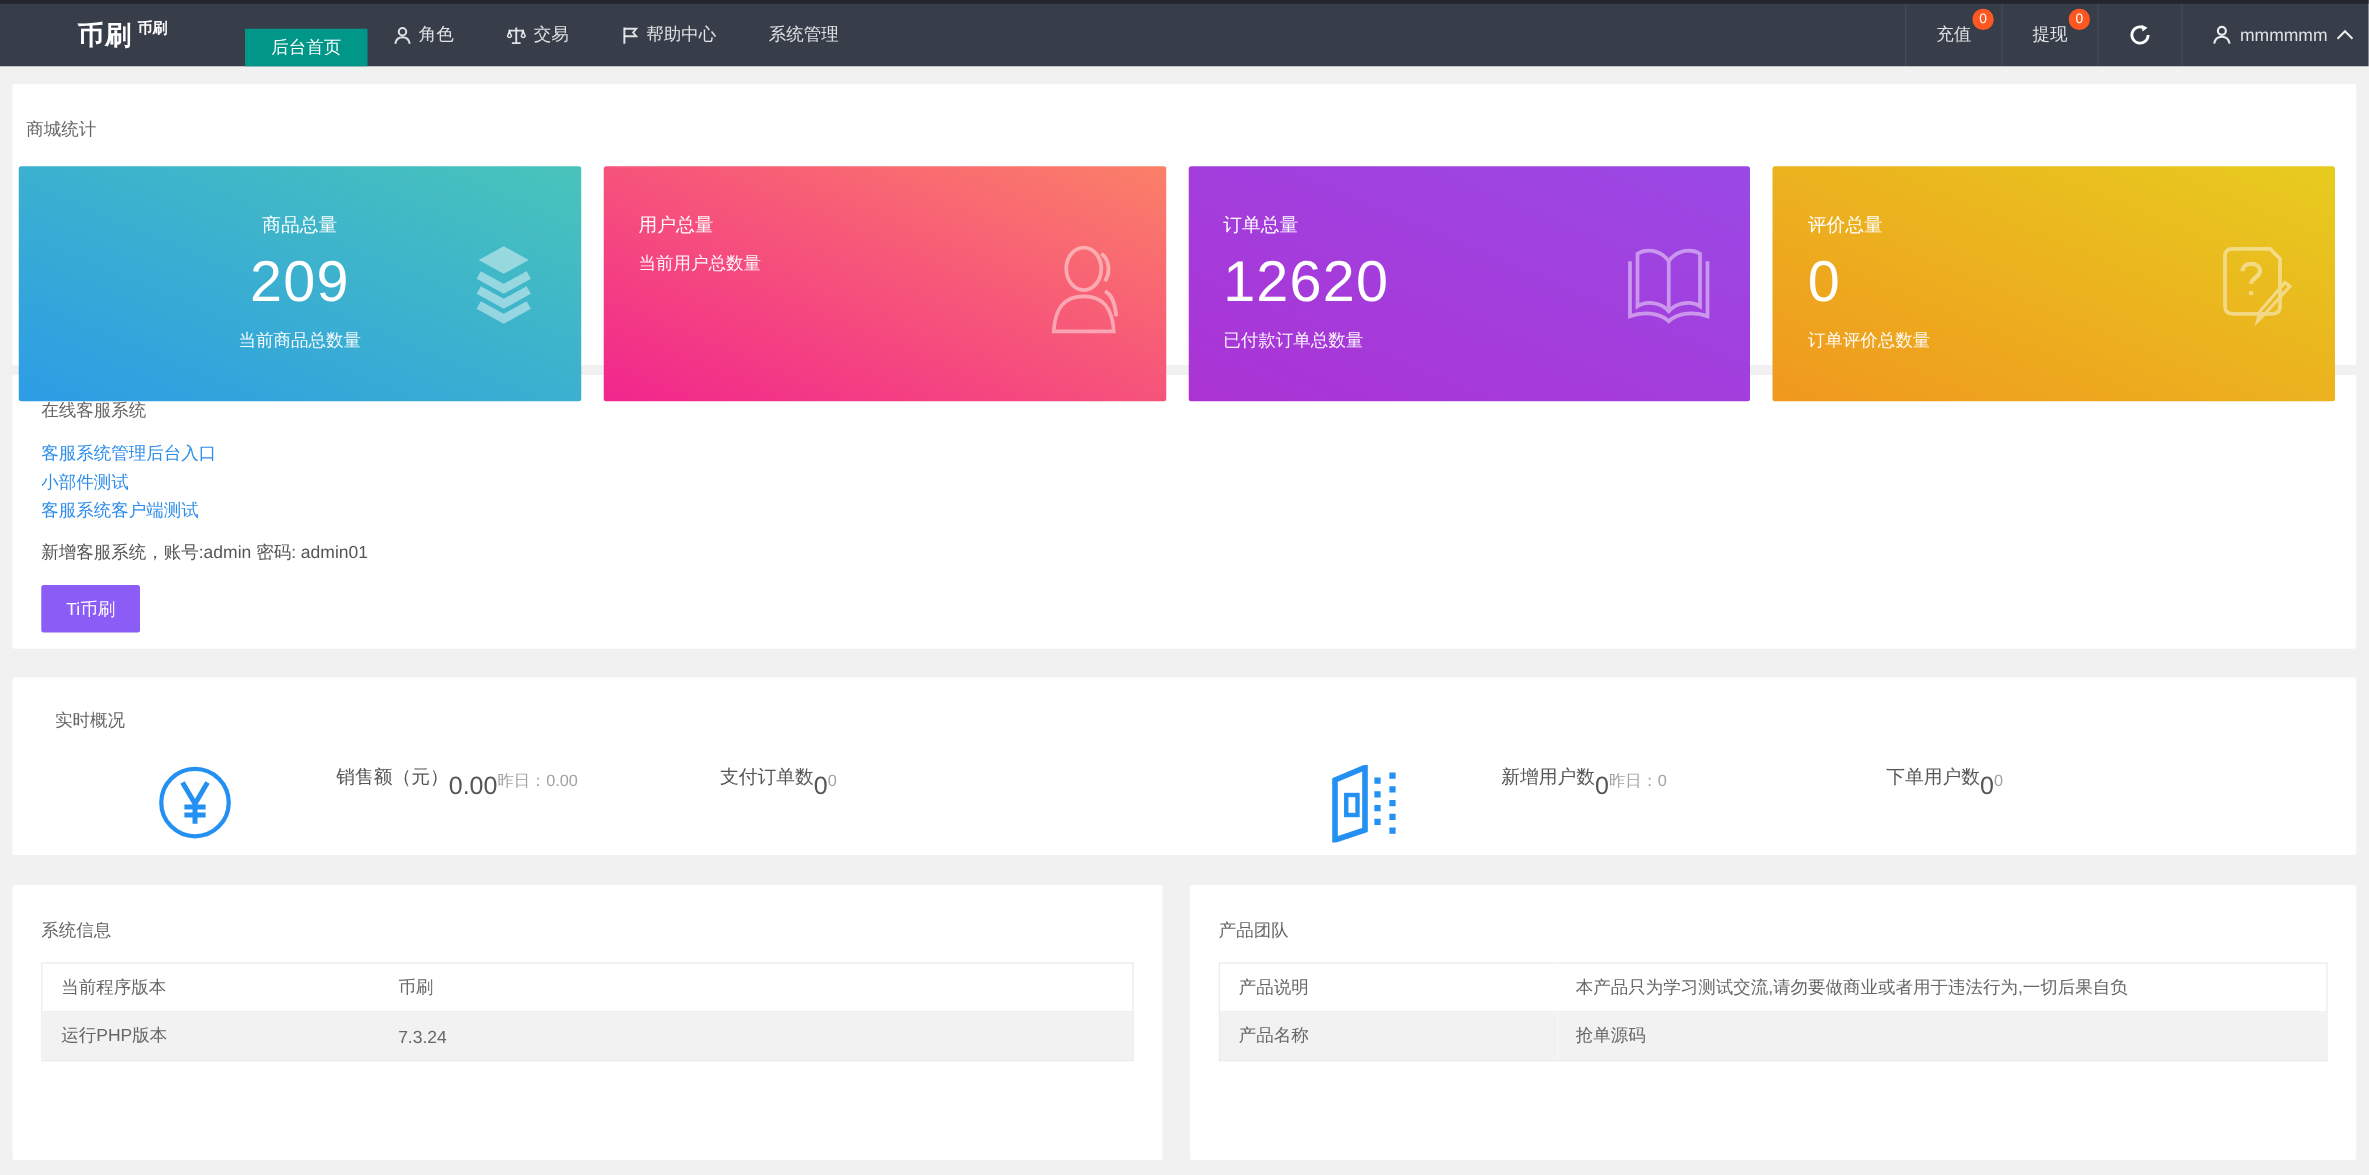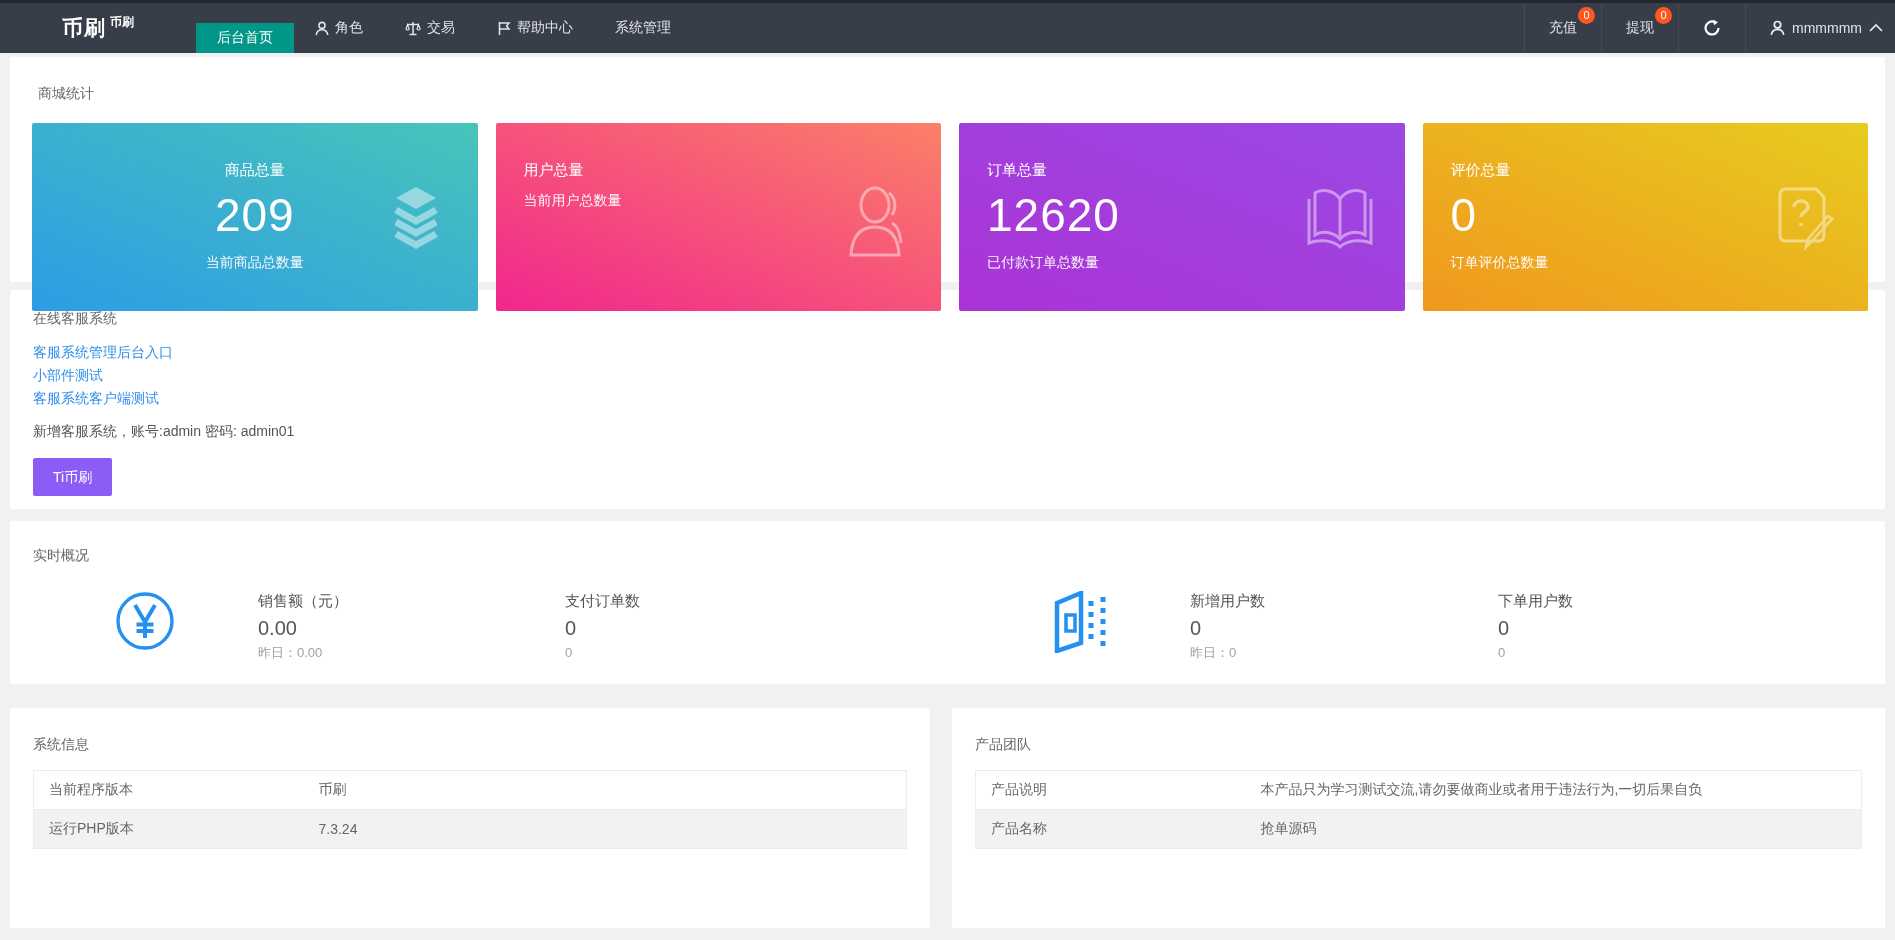--- a/index.html
+++ b/index.html
@@ -32,21 +32,21 @@
     background:#ff5722; color:#fff; font-size:11px; line-height:17px; text-align:center; padding:0 4px;
   }
   .user-box { display:flex; align-items:center; gap:7px; }
 
   
   .page { padding:0 10px; }
   .panel { background:#fff; border-radius:2px; }
   .panel-title { font-size:14px; color:#666; }
 
   
-  .panel-mall { margin-top:4px; padding:28px 17px 26px 22px; height:225px; }
+  .panel-mall { margin-top:14px; padding:28px 17px 26px 5px; height:225px; }
   .panel-mall .panel-title { padding-left:6px; }
   .cards-row { display:flex; gap:18px; margin-top:20px; }
   .stat-card {
     position:relative; flex:1 1 0; height:188px; color:#fff;
     padding:38px 28px 0 28px; border-radius:2px; overflow:hidden;
   }
   .stat-label { font-size:15px; }
   .stat-value { font-size:46px; font-weight:300; margin-top:8px; letter-spacing:1px; }
   .stat-sublabel { font-size:14px; margin-top:12px; color:rgba(255,255,255,.95); }
   .stat-icon { position:absolute; right:30px; top:62px; opacity:.45; }
@@ -56,25 +56,25 @@
   .service-links { margin-top:13px; }
   .service-link { display:block; color:#2e8deb; text-decoration:none; line-height:23px; font-size:14px; }
   .service-note { margin-top:13px; color:#555; }
   .service-btn {
     margin-top:17px; display:inline-block; background:#8b5cf6; color:#fff; border:none;
     font-size:14px; padding:0 20px; height:38px; line-height:38px; border-radius:2px; cursor:pointer;
     font-family:inherit;
   }
 
   
-  .panel-realtime { margin-top:12px; padding:26px 23px 0 23px; height:163px; }
+  .panel-realtime { margin-top:23px; padding:26px 23px 0 34px; height:142px; }
   .realtime-row { display:flex; margin-top:26px; align-items:flex-start; }
   .rt-icon-1 { margin-left:82px; width:60px; flex:0 0 auto; }
   .rt-icon-2 { width:57px; flex:0 0 auto; }
-  .rt-col { display:flex; flex-direction:column; }
+  .rt-col { display:flex; flex-direction:row; }
   .rt-col-1 { margin-left:83px; width:307px; }
   .rt-col-2 { width:488px; }
   .rt-col-3 { margin-left:80px; width:308px; }
   .rt-col-4 { flex:1; }
   .rt-label { font-size:15px; color:#555; line-height:20px; }
   .rt-value { font-size:20px; color:#555; margin-top:5px; line-height:24px; }
   .rt-sub { font-size:13px; color:#a2a2a2; margin-top:4px; line-height:18px; }
 
   
   .bottom-row { display:flex; gap:22px; margin-top:24px; }

